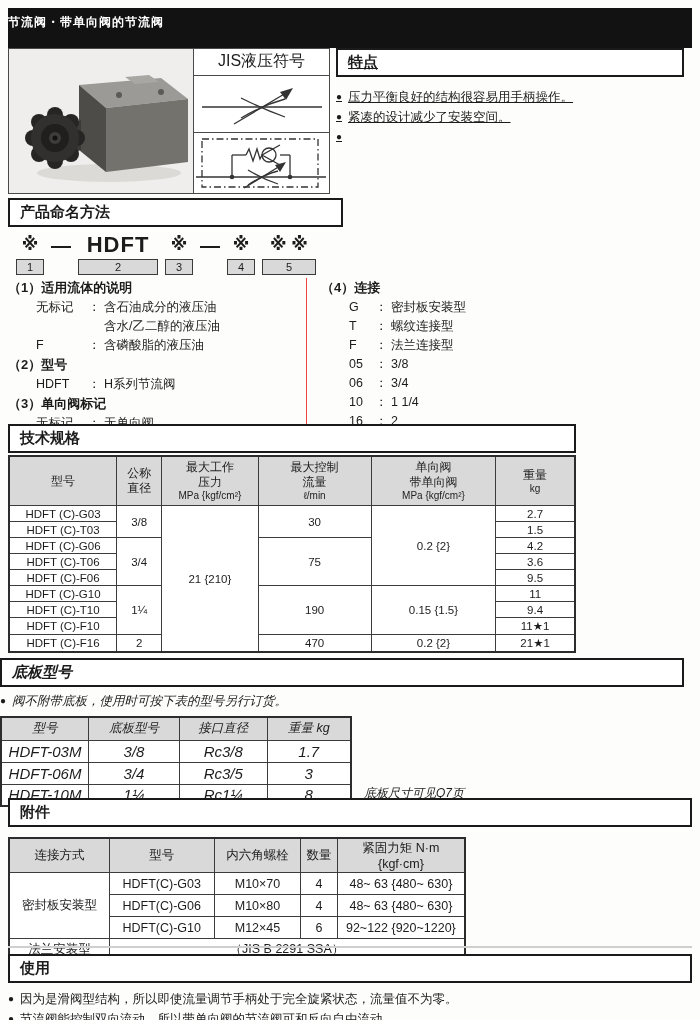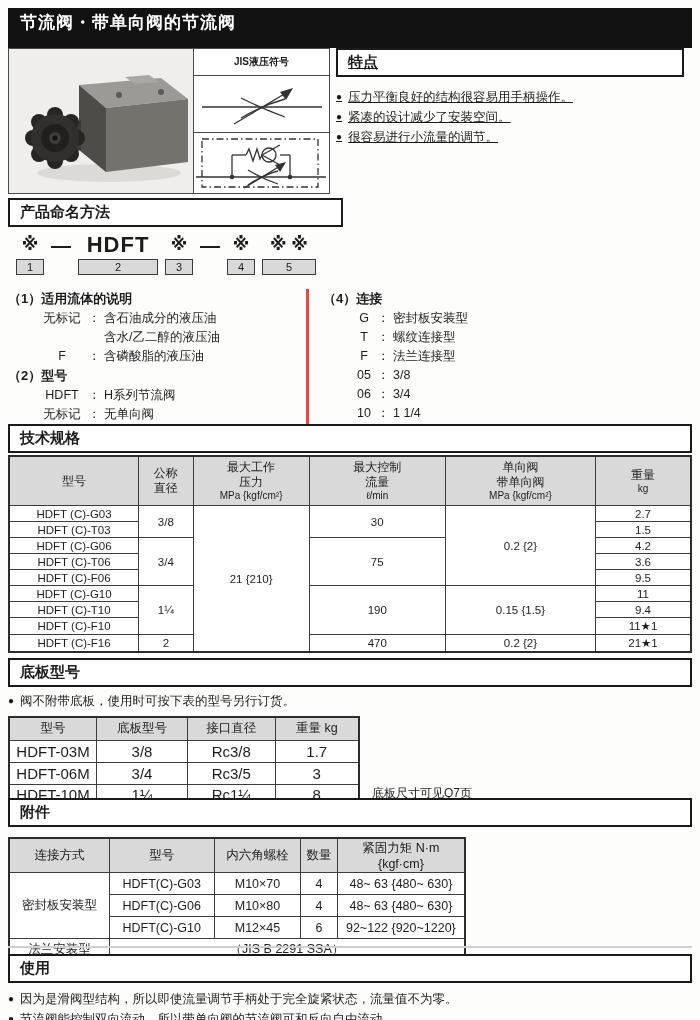--- a/index.html
+++ b/index.html
@@ -7,68 +7,68 @@
   body { background:#fdfdfc; font-family:"Liberation Sans","DejaVu Sans",sans-serif; color:#1c1c1c; overflow:hidden; }
   .page { position:relative; width:700px; height:1020px; }
 
   
   .sec-title { display:inline-block; border:2px solid #1a1a1a; background:#fff; font-weight:bold;
                font-size:15px; line-height:20px; padding:2px 10px 3px; white-space:nowrap; }
   .sec-title.full { display:block; width:100%; }
 
   
   .title-bar { position:absolute; left:8px; top:8px; width:684px; height:40px; background:#121212;
-               color:#fff; font-weight:bold; font-size:17px; line-height:29px; padding-left:12px; letter-spacing:1px; }
+               color:#fff; font-weight:bold; font-size:12px; line-height:29px; padding-left:0; letter-spacing:1px; }
 
   
   .photo-box { position:absolute; left:8px; top:48px; width:186px; height:146px; border:1px solid #4a4a4a; background:#efeeec; }
   .jis-box { position:absolute; left:193px; top:48px; width:137px; height:146px; border:1px solid #4a4a4a; background:#fff; display:flex; flex-direction:column; }
-  .jis-head { height:27px; border-bottom:1px solid #4a4a4a; font-weight:bold; font-size:10px; display:flex; align-items:center; justify-content:center; }
+  .jis-head { height:27px; border-bottom:1px solid #4a4a4a; font-weight:normal; font-size:16px; display:flex; align-items:center; justify-content:center; }
   .jis-cell1 { height:58px; border-bottom:1px solid #4a4a4a; display:flex; align-items:center; justify-content:center; }
   .jis-cell2 { flex:1; display:flex; align-items:center; justify-content:center; }
 
   
   .features { position:absolute; left:336px; top:48px; width:348px;text-decoration:underline; }
   .bullets { margin-top:10px; }
   .bline { display:flex; gap:6px; font-size:12.5px; line-height:20px; }
   .bdot { font-size:10px; line-height:20px; }
 
   
   .naming { position:absolute; left:8px; top:198px; width:684px; }
   .naming .sec-title { min-width:335px; }
   .code-row { display:flex; align-items:flex-start; gap:7px; margin:7px 0 2px 8px; }
   .seg { display:flex; flex-direction:column; align-items:center; gap:3px; }
   .seg-sym { font-weight:bold; font-size:17px; line-height:22px; }
   .seg-sym.big { font-size:22px; letter-spacing:1px; }
   .seg-sym.dash { font-size:20px; }
   .seg-box { background:#d9d9d9; border:1px solid #3a3a3a; font-size:11px; line-height:14px; text-align:center; align-self:stretch; }
-  .ncols { display:flex; margin-top:14px; }
+  .ncols { display:flex; margin-top:3px; }
   .ncol-left { width:298px; }
-  .ncol-right { flex:1; border-left:3px solid #ef4444; padding-left:14px; }
+  .ncol-right { flex:1; border-left:1px solid #ef4444; padding-left:14px; }
   .n-head { font-weight:bold; font-size:13px; line-height:20px; }
   .kv { display:flex; font-size:12.5px; line-height:19px; padding-left:28px; }
-  .kv .k { width:52px; flex:none;text-align:center; }
+  .kv .k { width:52px; flex:none; }
   .kv .c { width:16px; flex:none; }
   .ncol-right .kv .k { width:26px; }
 
   
   table { border-collapse:collapse; background:#fff; border:2px solid #2c2c2c; }
   th, td { border:1px solid #3c3c3c; text-align:center; font-weight:normal; padding:1px 3px; }
   thead th { background:#d9d9d9; }
   .unit { font-size:10px; line-height:12px; }
 
   
-  .specs { position:absolute; left:8px; top:424px; width:684px; }
+  .specs { position:absolute; left:8px; top:424px; width:568px; }
   .spec-table { width:100%; margin-top:2px; }
   .spec-table th { font-size:12px; line-height:15px; padding:3px 2px; }
   .spec-table td { font-size:11.5px; height:16px; }
   .spec-note { font-size:12px; line-height:16px; margin-top:3px; }
 
   
-  .baseplate { position:absolute; left:8px; top:658px; width:684px; }
+  .baseplate { position:absolute; left:0; top:658px; width:684px;font-style:italic; }
   .bp-lead { margin-top:4px; }
   .bp-row { display:flex; align-items:flex-end; gap:12px; margin-top:5px; }
   .bp-table { width:352px; }
   .bp-table th { font-size:12.5px; height:23px; }
   .bp-table td { font-size:15px; height:22px; }
   .bp-side { font-size:12px; line-height:16px; padding-bottom:6px; }
 
   
   .accessories { position:absolute; left:8px; top:798px; width:684px; }
   .acc-table { width:458px; margin-top:10px; }
@@ -154,21 +154,20 @@
       <div class="bline">
         <span class="bdot">●</span>
         <span>压力平衡良好的结构很容易用手柄操作。</span>
       </div>
       <div class="bline">
         <span class="bdot">●</span>
         <span>紧凑的设计减少了安装空间。</span>
       </div>
       <div class="bline">
         <span class="bdot">●</span>
-        <span>很容易进行小流量的调节。</span>
       </div>
     </div>
   </div>
 
   <div class="naming">
     <div class="sec-title">产品命名方法</div>
 
     <div class="code-row">
       <div class="seg" style="width:28px">
         <div class="seg-sym">※</div>
@@ -215,20 +214,21 @@
           <span class="k">F</span>
           <span class="c">：</span>
           <span class="v">含磷酸脂的液压油</span>
         </div>
         <div class="n-head">（2）型号</div>
         <div class="kv">
           <span class="k">HDFT</span>
           <span class="c">：</span>
           <span class="v">H系列节流阀</span>
         </div>
+        <div class="n-head">（3）单向阀标记</div>
         <div class="kv">
           <span class="k">无标记</span>
           <span class="c">：</span>
           <span class="v">无单向阀</span>
         </div>
         <div class="kv">
           <span class="k">C</span>
           <span class="c">：</span>
           <span class="v">带单向阀</span>
         </div>

